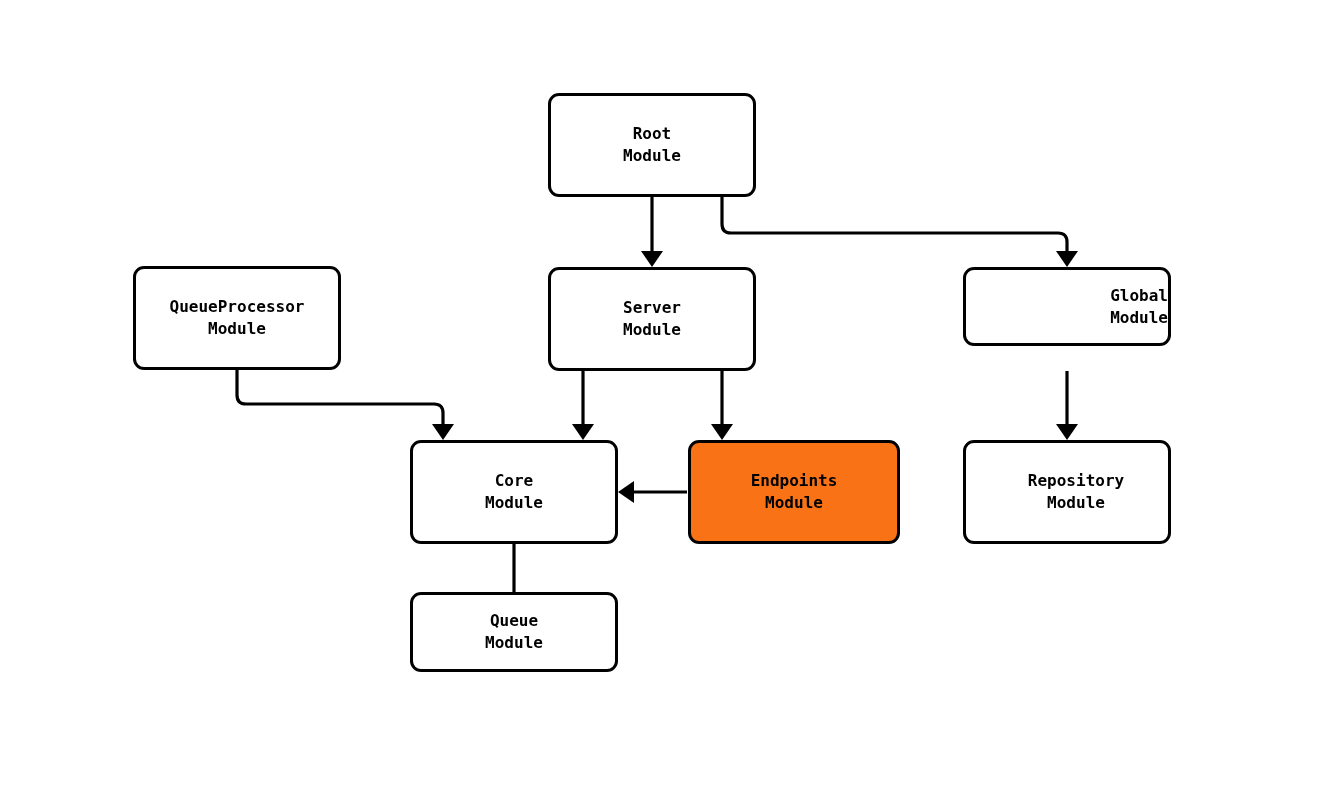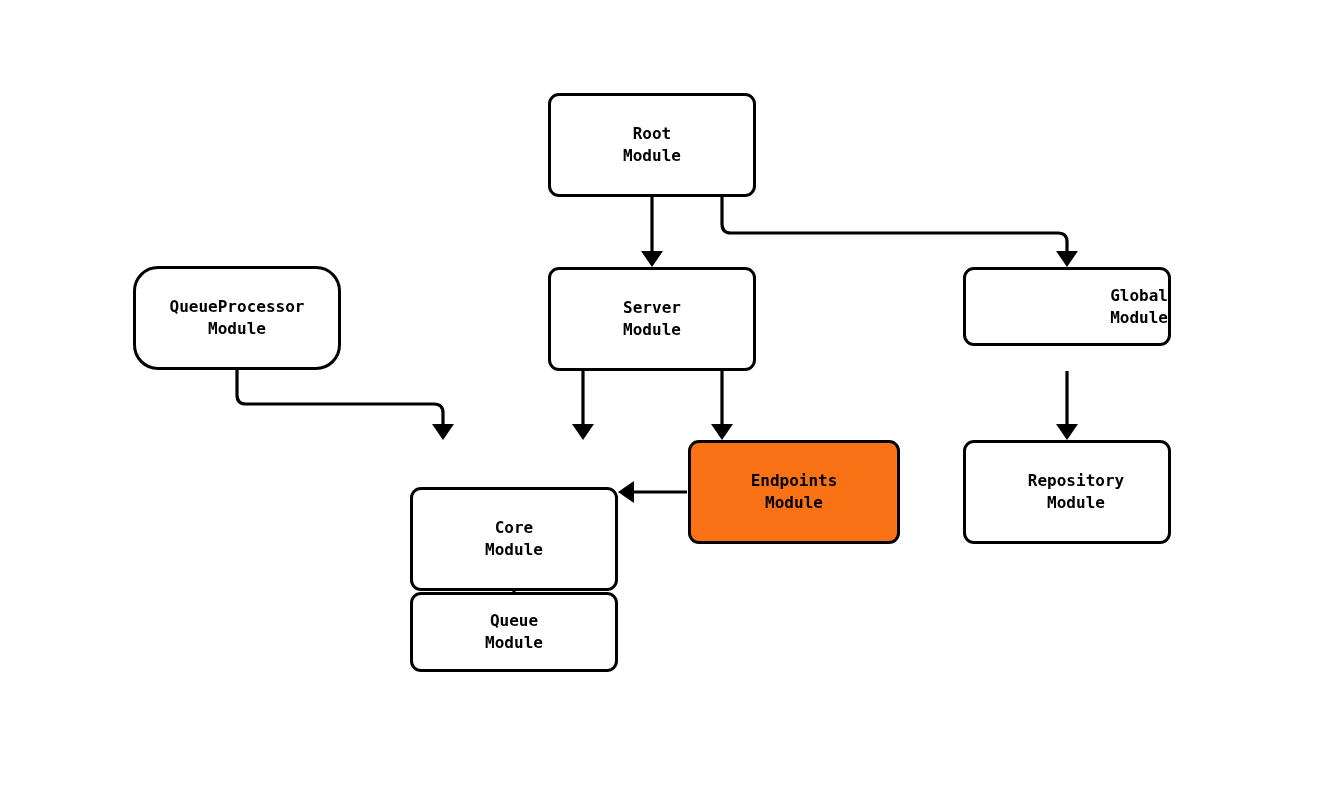--- a/index.html
+++ b/index.html
@@ -59,33 +59,33 @@
       <path d="M 1067 371 L 1067 426" fill="none" stroke="#000000" stroke-width="3.2"></path>
       <polygon points="1067,440 1056,424 1078,424" fill="#000000"></polygon>
       <path d="M 514 544 L 514 598" fill="none" stroke="#000000" stroke-width="3.2"></path>
       <polygon points="514,612 503,596 525,596" fill="#000000"></polygon>
     </svg>
 
   <div class="node" style="left: 548px; top: 93px; width: 208px; height: 104px; background: rgb(255, 255, 255); border-color: rgb(0, 0, 0);">
     <span class="node-label">Root
 Module</span>
   </div>
-  <div class="node" style="left: 133px; top: 266px; width: 208px; height: 104px; background: rgb(255, 255, 255); border-color: rgb(0, 0, 0); border-radius: 25px;">
+  <div class="node" style="left: 133px; top: 266px; width: 208px; height: 104px; background: rgb(255, 255, 255); border-color: rgb(0, 0, 0);">
     <span class="node-label">QueueProcessor
 Module</span>
   </div>
   <div class="node" style="left: 548px; top: 267px; width: 208px; height: 104px; background: rgb(255, 255, 255); border-color: rgb(0, 0, 0);">
     <span class="node-label">Server
 Module</span>
   </div>
   <div class="node" style="left: 963px; top: 267px; width: 208px; height: 79px; background: rgb(255, 255, 255); border-color: rgb(0, 0, 0); justify-content: flex-end;">
     <span class="node-label">Global
 Module</span>
   </div>
-  <div class="node" style="left: 410px; top: 440px; width: 208px; height: 104px; background: rgb(255, 255, 255); border-color: rgb(0, 0, 0); margin-top: 47px;">
+  <div class="node" style="left: 410px; top: 440px; width: 208px; height: 104px; background: rgb(255, 255, 255); border-color: rgb(0, 0, 0);">
     <span class="node-label">Core
 Module</span>
   </div>
   <div class="node" style="left: 688px; top: 440px; width: 212px; height: 104px; background: #f97316; border-color: rgb(0, 0, 0);">
     <span class="node-label">Endpoints
 Module</span>
   </div>
   <div class="node" style="left: 963px; top: 440px; width: 208px; height: 104px; background: rgb(255, 255, 255); border-color: rgb(0, 0, 0); padding-left: 18px;">
     <span class="node-label">Repository
 Module</span>

